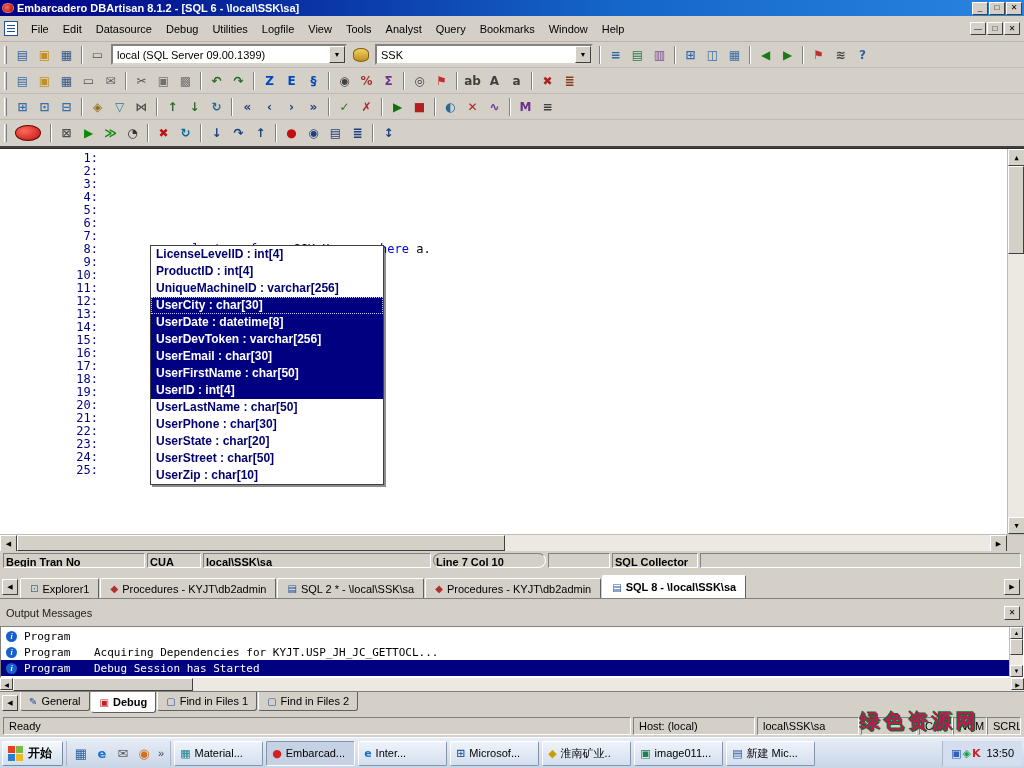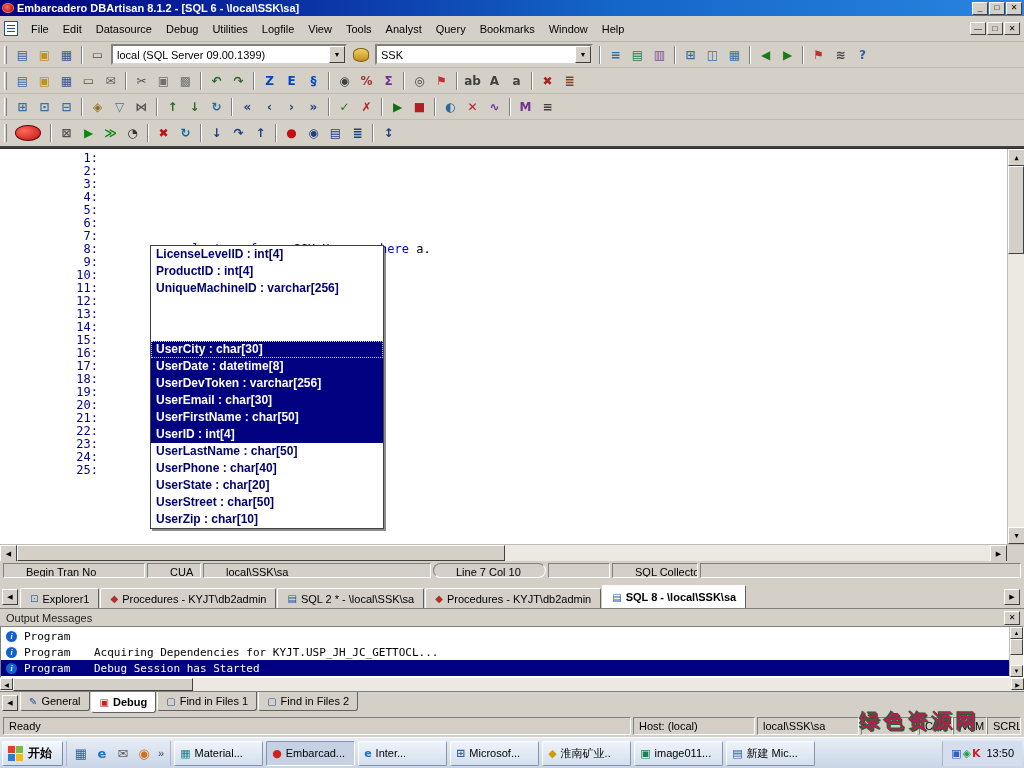--- a/index.html
+++ b/index.html
@@ -65,41 +65,41 @@
   .code { flex: 1; position: relative; }
   .code-line { position: absolute; top: 81px; left: 8px; font-size: 12px; line-height: 13px;
                white-space: pre; color: #000; }
   .code-line .kw { color: #0000e0; }
   .ac-popup { position: absolute; left: 150px; top: 96px; width: 234px; background: #fff;
               border: 1px solid #404040; box-shadow: 2px 2px 0 rgba(0,0,0,.45); z-index: 10;
               font-family: "Liberation Sans", sans-serif; }
   .ac-item { height: 17px; line-height: 17px; font-size: 12px; font-weight: bold; color: #00006e;
              padding-left: 5px; white-space: nowrap; overflow: hidden; }
   .ac-item.sel { background: #000080; color: #fff; }
-  .ac-item.focused { outline: 1px dotted #c0c8ff; outline-offset: -1px; margin-top: 44px; }
+  .ac-item.focused { outline: 1px dotted #c0c8ff; outline-offset: -1px; }
 
   
   .sbtn { width: 17px; height: 17px; flex: 0 0 auto; background: #d4d0c8; border: 1px solid;
           border-color: #fff #404040 #404040 #fff; font-size: 7px; display: flex; align-items: center;
           justify-content: center; color: #000; padding: 0; font-family: inherit; }
   .vscroll { width: 17px; flex: 0 0 auto; display: flex; flex-direction: column; background: #ece9e2;
              border-left: 1px solid #c0bcb4; }
   .vtrack { flex: 1; position: relative; }
   .vthumb { position: absolute; top: 0; left: 0; right: 0; height: 88px; background: #d4d0c8;
             border: 1px solid; border-color: #fff #404040 #404040 #fff; }
   .hscroll { height: 17px; flex: 0 0 auto; display: flex; background: #ece9e2; border-top: 1px solid #c0bcb4; }
   .htrack { flex: 1; position: relative; }
   .hthumb { position: absolute; left: 0; top: 0; bottom: 0; width: 488px; background: #d4d0c8;
             border: 1px solid; border-color: #fff #404040 #404040 #fff; }
   .corner { width: 17px; flex: 0 0 auto; background: #d4d0c8; }
 
   
   .ssegs { height: 22px; flex: 0 0 auto; display: flex; gap: 2px; padding: 2px 3px; background: #d4d0c8; }
-  .sseg { border: 1px solid; border-color: #808080 #fff #fff #808080; font-size: 11px; padding: 1px 22px;
-          height: 15px; line-height: 14px; white-space: nowrap; overflow: hidden; color: #000; flex: 0 0 auto; }
+  .sseg { border: 1px solid; border-color: #808080 #fff #fff #808080; font-size: 11px; padding: 1px 2px;
+          height: 15px; line-height: 14px; white-space: nowrap; overflow: hidden; color: #000; flex: 0 0 auto; font-weight: bold; }
   .ssegs .sseg:nth-child(1) { width: 142px; }
   .ssegs .sseg:nth-child(2) { width: 54px; }
   .ssegs .sseg:nth-child(3) { width: 228px; }
   .ssegs .sseg:nth-child(4) { width: 113px; border-radius: 9px; }
   .ssegs .sseg:nth-child(5) { width: 62px; }
   .ssegs .sseg:nth-child(6) { width: 86px; }
   .ssegs .sseg:nth-child(7) { flex: 1 1 auto; }
 
   
   .doctabs { height: 25px; flex: 0 0 auto; display: flex; align-items: flex-end; background: #d4d0c8;
@@ -109,21 +109,21 @@
             justify-content: center; padding: 0; color: #000; flex: 0 0 auto; font-family: inherit; }
   .dtabs { display: flex; align-items: flex-end; flex: 1; overflow: hidden; }
   .dtab { height: 20px; display: flex; align-items: center; gap: 4px; padding: 0 9px; font-size: 11px;
           background: #d4d0c8; border: 1px solid; border-color: #fff #606060 #808080 #fff;
           border-bottom: none; border-radius: 2px 2px 0 0; margin-right: 1px; white-space: nowrap;
           color: #000; flex: 0 0 auto; }
   .dtab.active { background: #fff; font-weight: bold; height: 23px; }
   .dtab-icon, .btab-icon { font-size: 10px; font-family: "DejaVu Sans", sans-serif; }
 
   
-  .outhead { height: 18px; flex: 0 0 auto; display: flex; align-items: center; justify-content: space-between;
+  .outhead { height: 28px; flex: 0 0 auto; display: flex; align-items: center; justify-content: space-between;
              padding: 0 4px 0 6px; font-size: 11px; color: #222; background: #d4d0c8;
              border-top: 1px solid #808080; }
   .xbtn { width: 16px; height: 14px; background: #d4d0c8; border: 1px solid;
           border-color: #fff #404040 #404040 #fff; font-size: 8px; display: flex; align-items: center;
           justify-content: center; padding: 0; font-family: inherit; }
   .outbody { height: 52px; flex: 0 0 auto; display: flex; background: #fff; border: 1px solid;
              border-color: #808080 #fff #fff #808080; }
   .msgs { flex: 1; overflow: hidden; padding-top: 1px; font-family: "DejaVu Sans Mono", monospace; }
   .msg { height: 16px; display: flex; align-items: center; font-size: 11px; color: #000; white-space: nowrap; }
   .msg.sel { background: #000080; color: #fff; }
@@ -419,21 +419,21 @@
       <div class="ac-item">LicenseLevelID : int[4]</div>
         <div class="ac-item">ProductID : int[4]</div>
         <div class="ac-item">UniqueMachineID : varchar[256]</div>
         <div class="ac-item sel focused">UserCity : char[30]</div>
         <div class="ac-item sel">UserDate : datetime[8]</div>
         <div class="ac-item sel">UserDevToken : varchar[256]</div>
         <div class="ac-item sel">UserEmail : char[30]</div>
         <div class="ac-item sel">UserFirstName : char[50]</div>
         <div class="ac-item sel">UserID : int[4]</div>
         <div class="ac-item">UserLastName : char[50]</div>
-        <div class="ac-item">UserPhone : char[40]</div>
+        <div class="ac-item">UserPhone : char[30]</div>
         <div class="ac-item">UserState : char[20]</div>
         <div class="ac-item">UserStreet : char[50]</div>
         <div class="ac-item">UserZip : char[10]</div>
     </div>
     <div class="vscroll">
       <button class="sbtn">▲</button>
       <div class="vtrack">
         <div class="vthumb"></div>
       </div>
       <button class="sbtn">▼</button>

